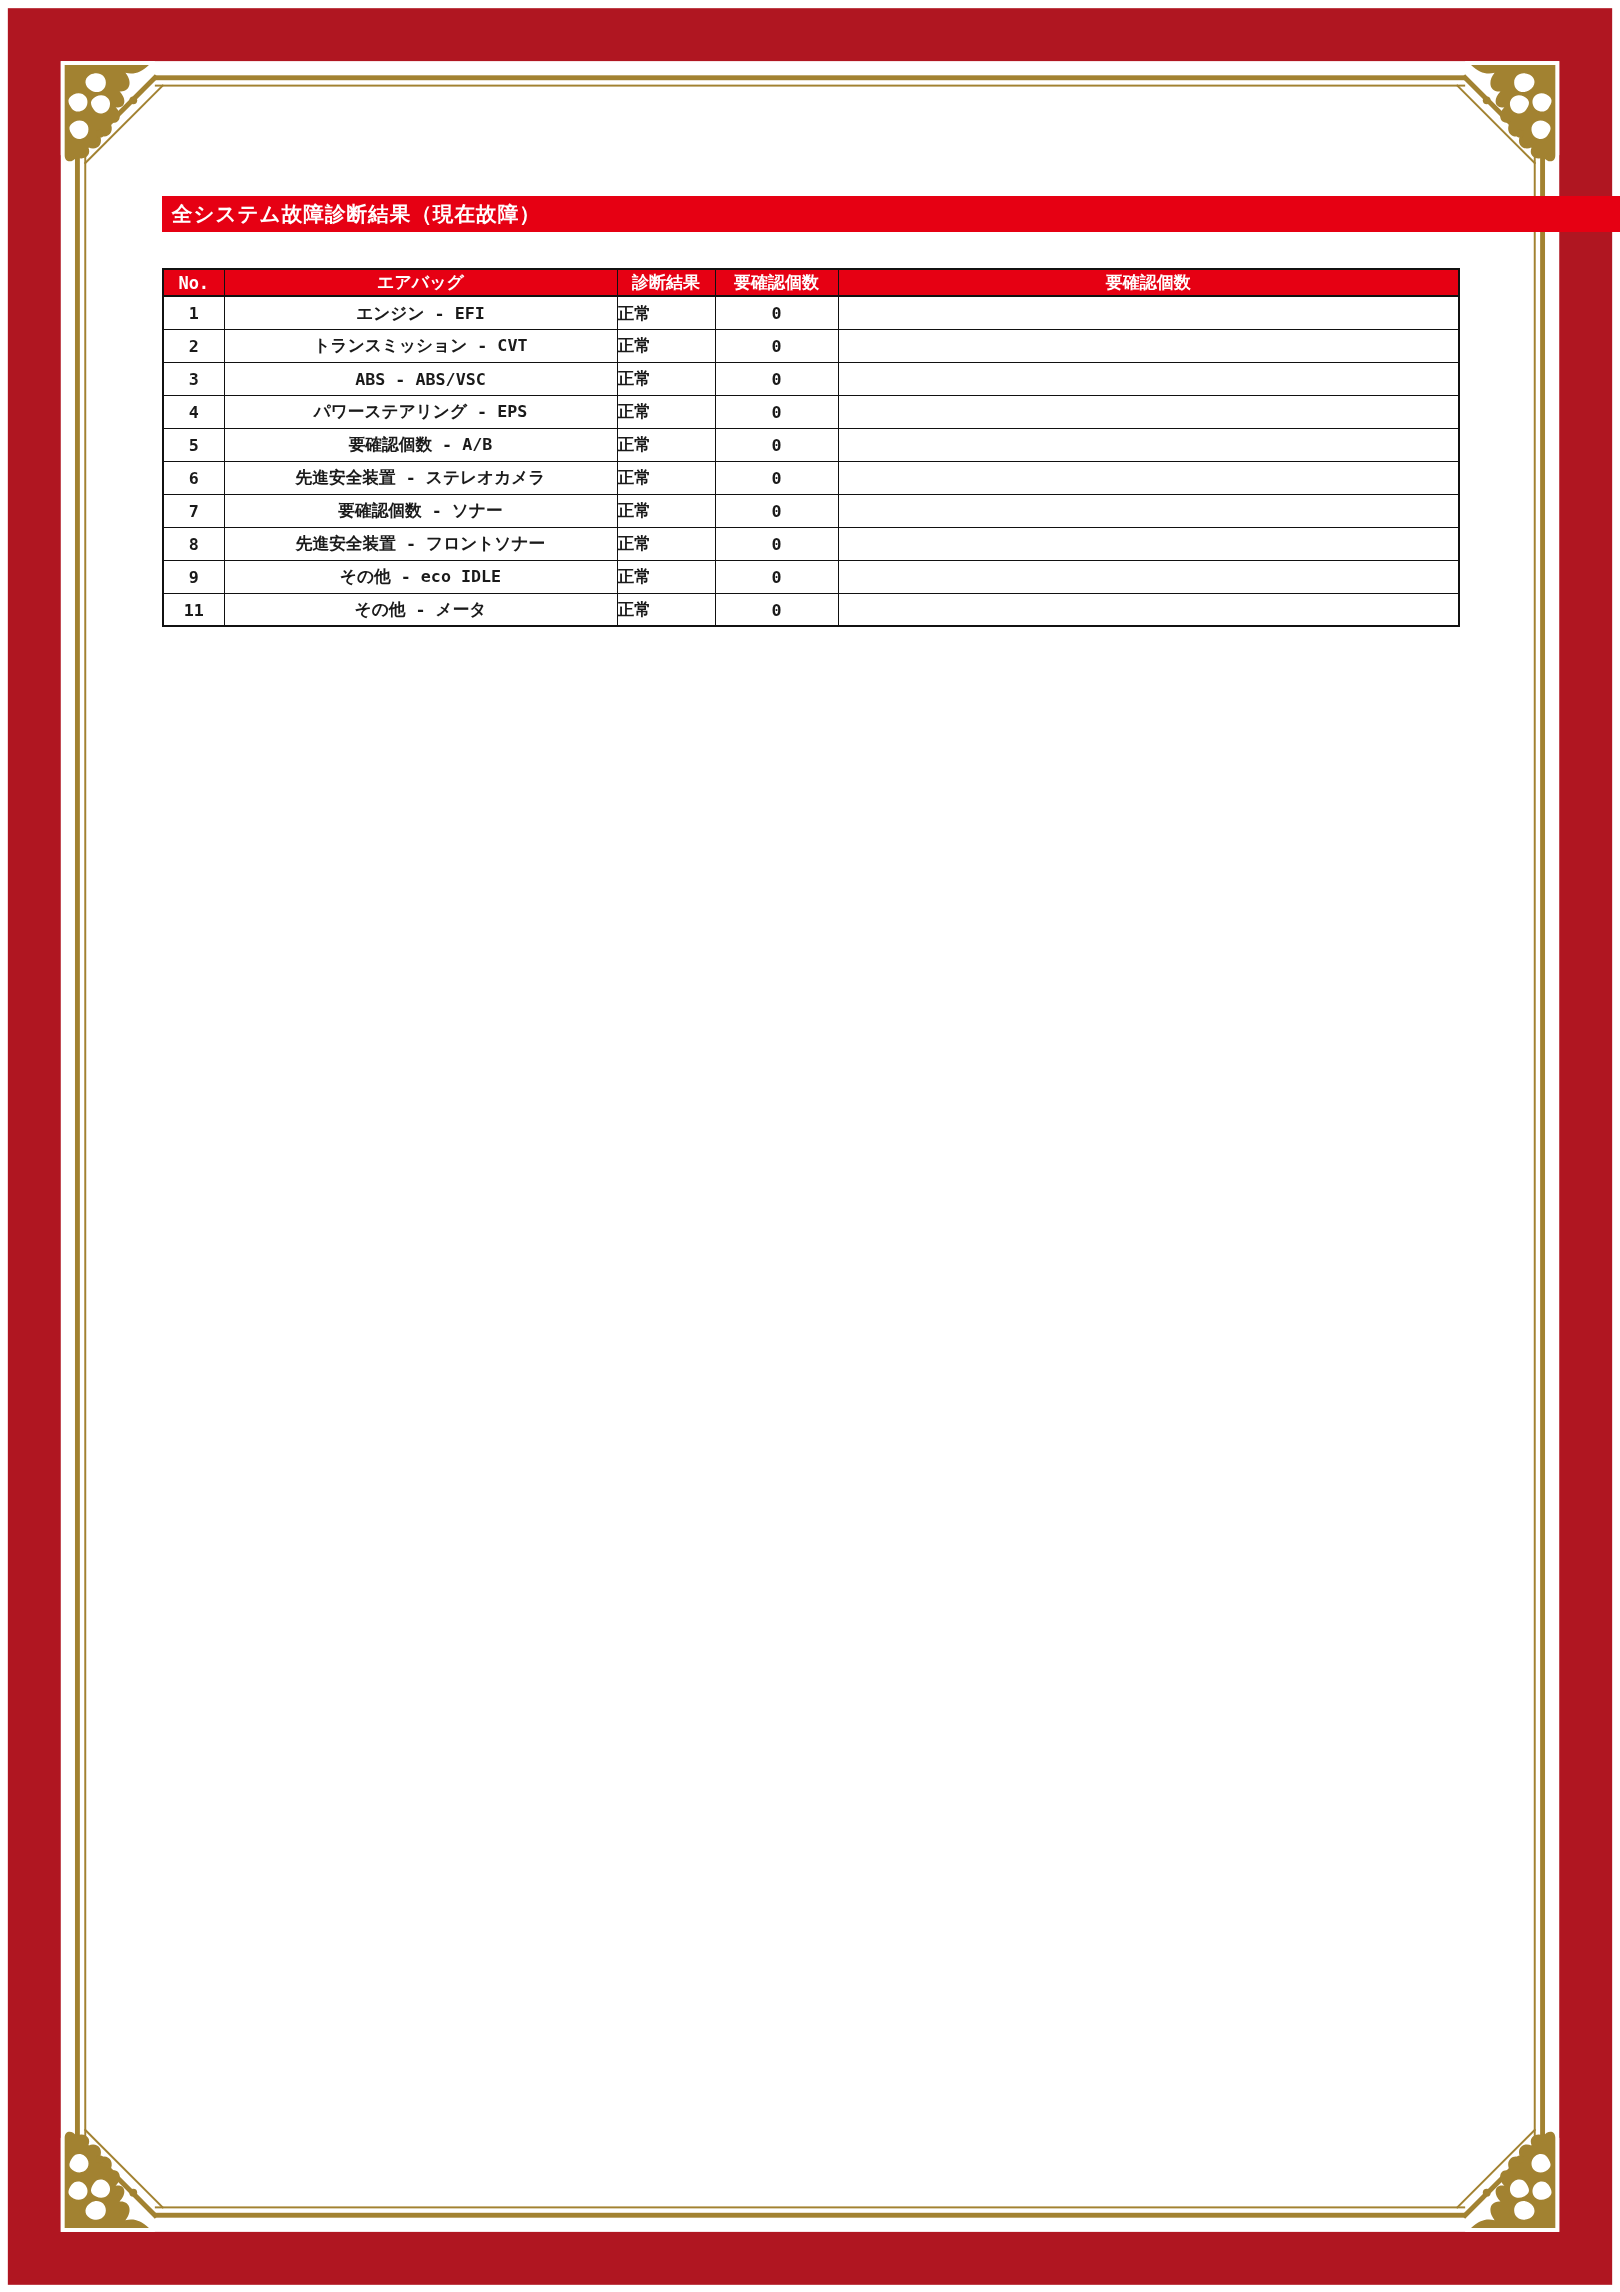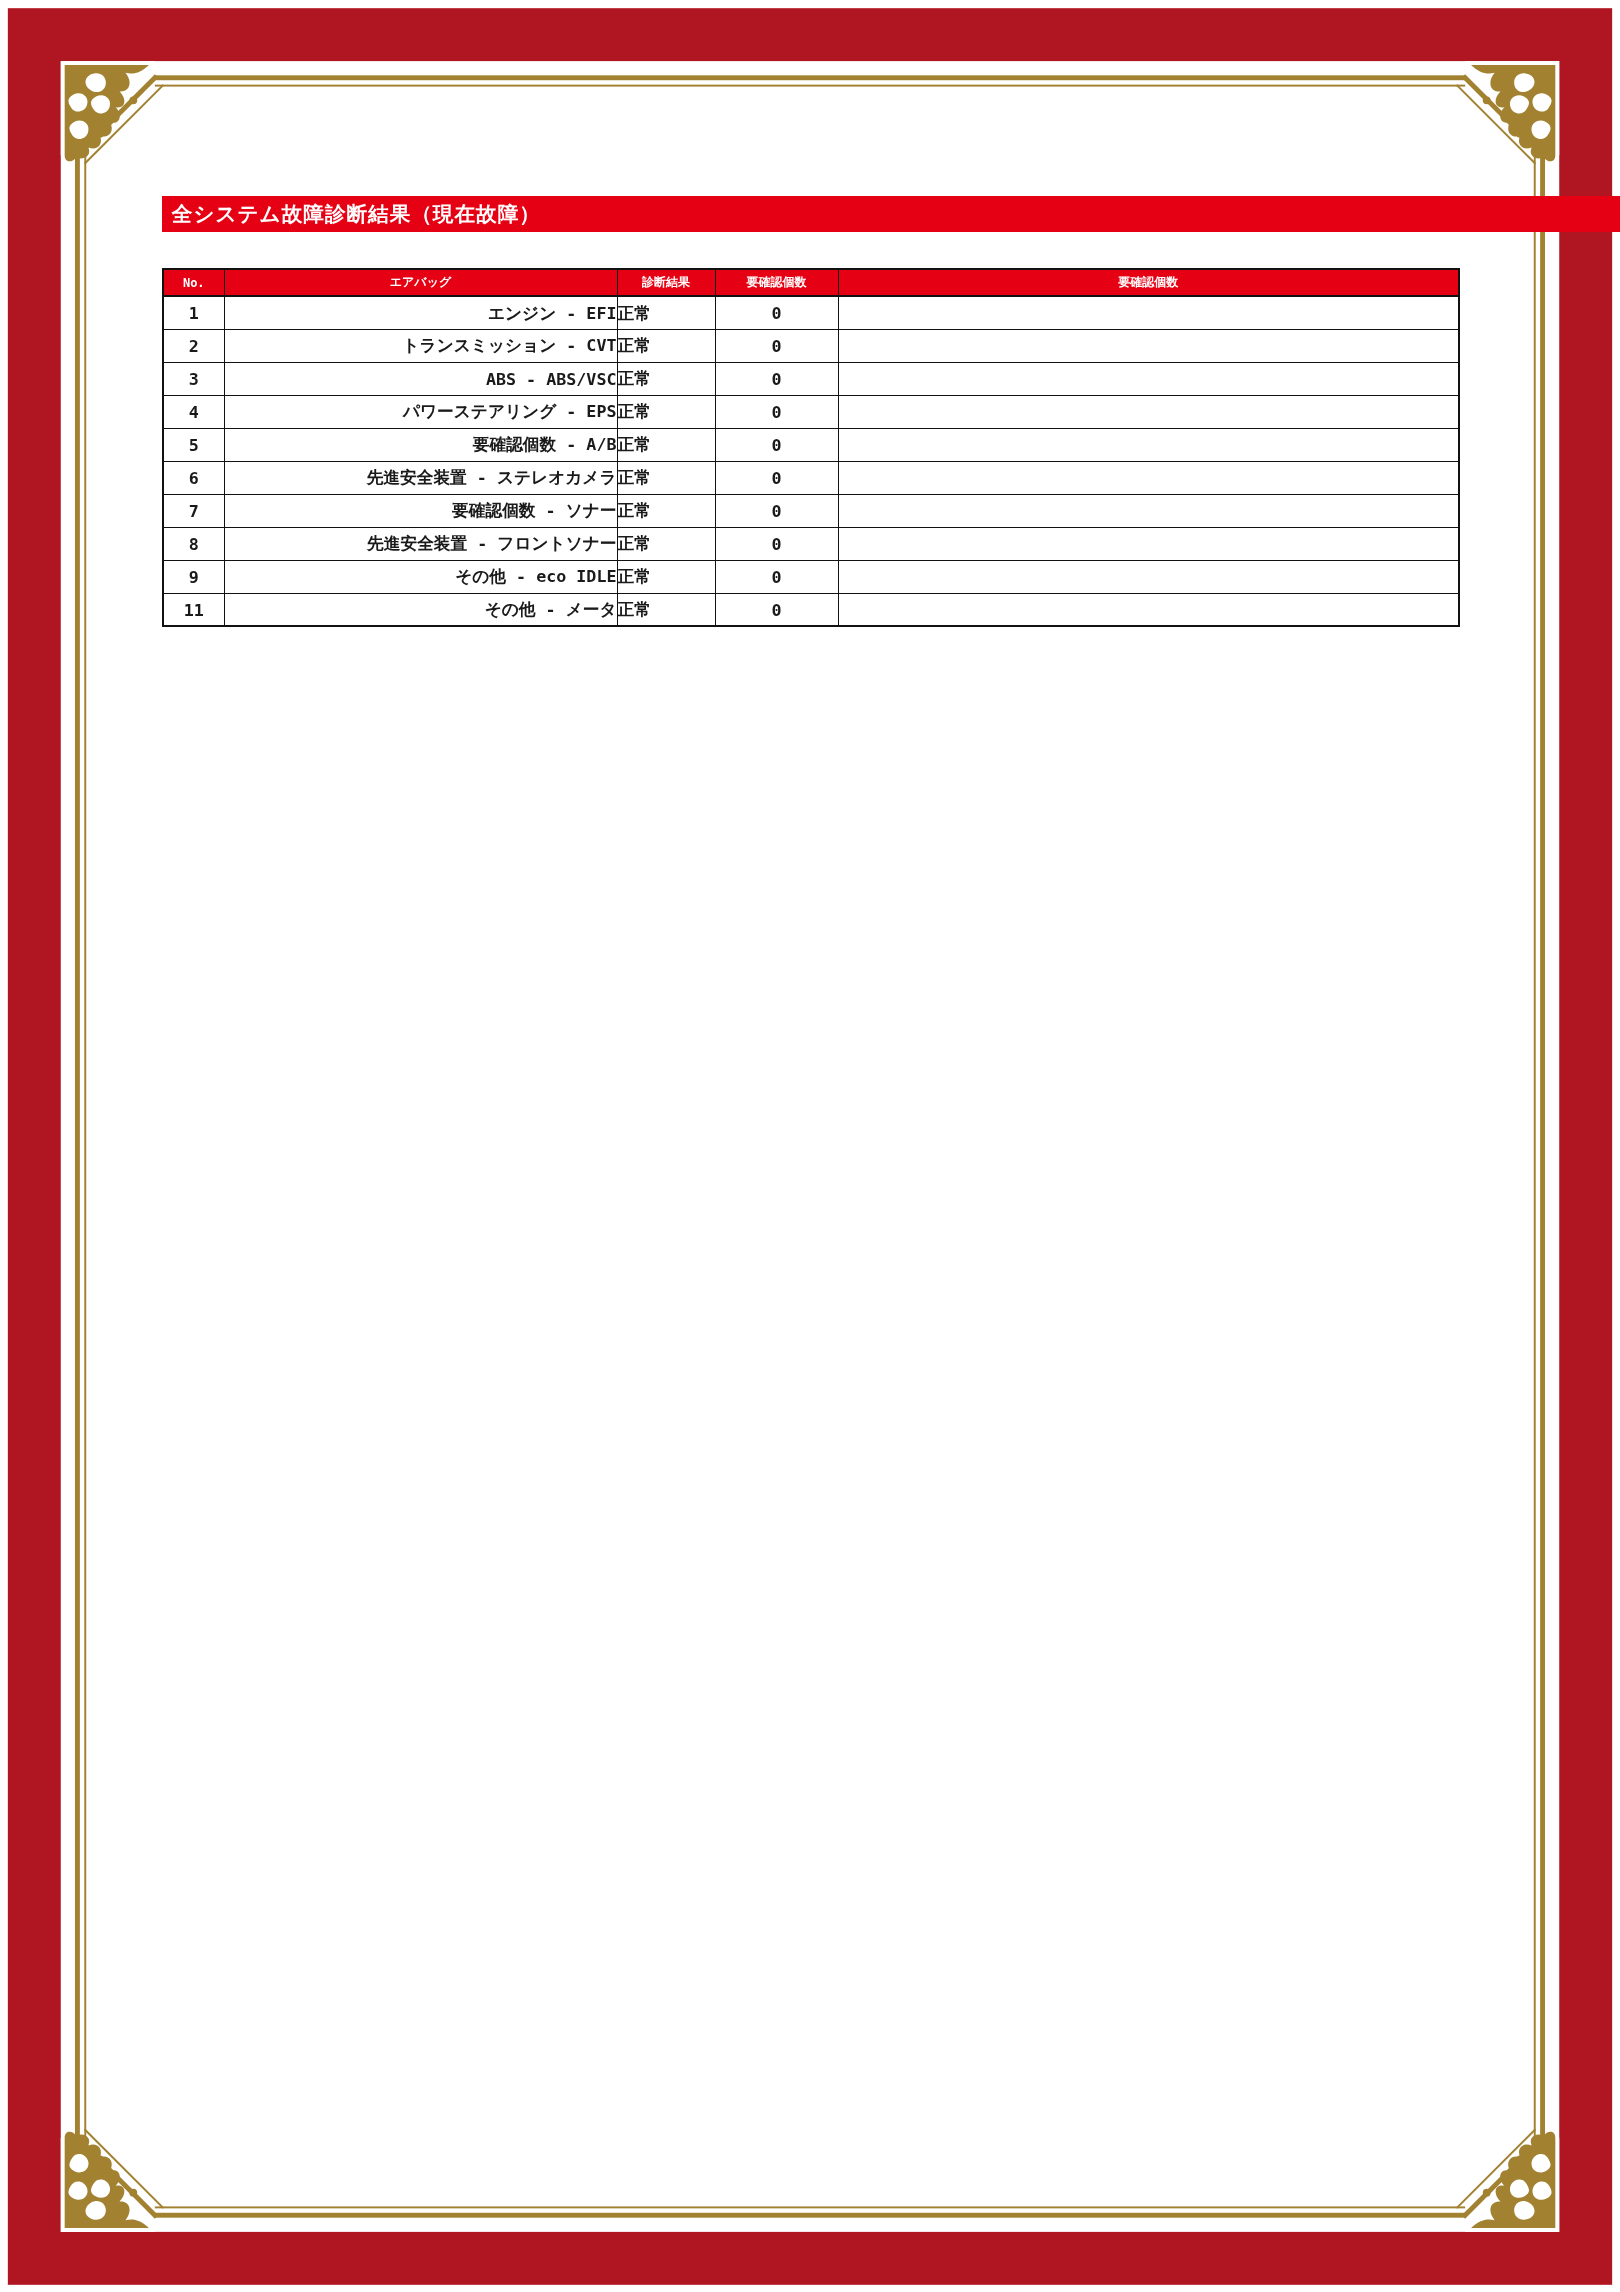--- a/index.html
+++ b/index.html
@@ -43,37 +43,37 @@
   table.results{
     margin-top:36px;
     width:1296px;
     border-collapse:collapse;
     table-layout:fixed;
     border:2px solid var(--line-black);
   }
   table.results th{
     background:var(--accent-red);
     color:#ffffff;
-    font-size:12px;font-weight:bold;
+    font-size:17px;font-weight:bold;
     height:27.4px;
     border:1.5px solid var(--line-black);
     border-bottom:2.5px solid var(--line-black);
     text-align:center;
     padding:0;
   }
   table.results td{
     height:33px;
     border:1.5px solid var(--line-black);
     font-size:16.7px;font-weight:bold;
     padding:0;
     vertical-align:middle;
     background:#ffffff;
   }
   td.col-no{text-align:center;font-size:15.7px;}
-  td.col-system{text-align:right;padding-left:11.8px;}
+  td.col-system{text-align:center;padding-left:11.8px;}
   td.col-result{}
   td.col-count{text-align:center;}
   td.col-points{text-align:left;padding-left:9.8px;}
 </style>
 </head>
 <body>
 
 <svg class="frame-svg" viewBox="0 0 1653 2339" xmlns="http://www.w3.org/2000/svg">
   <defs>
     <g id="corner">

